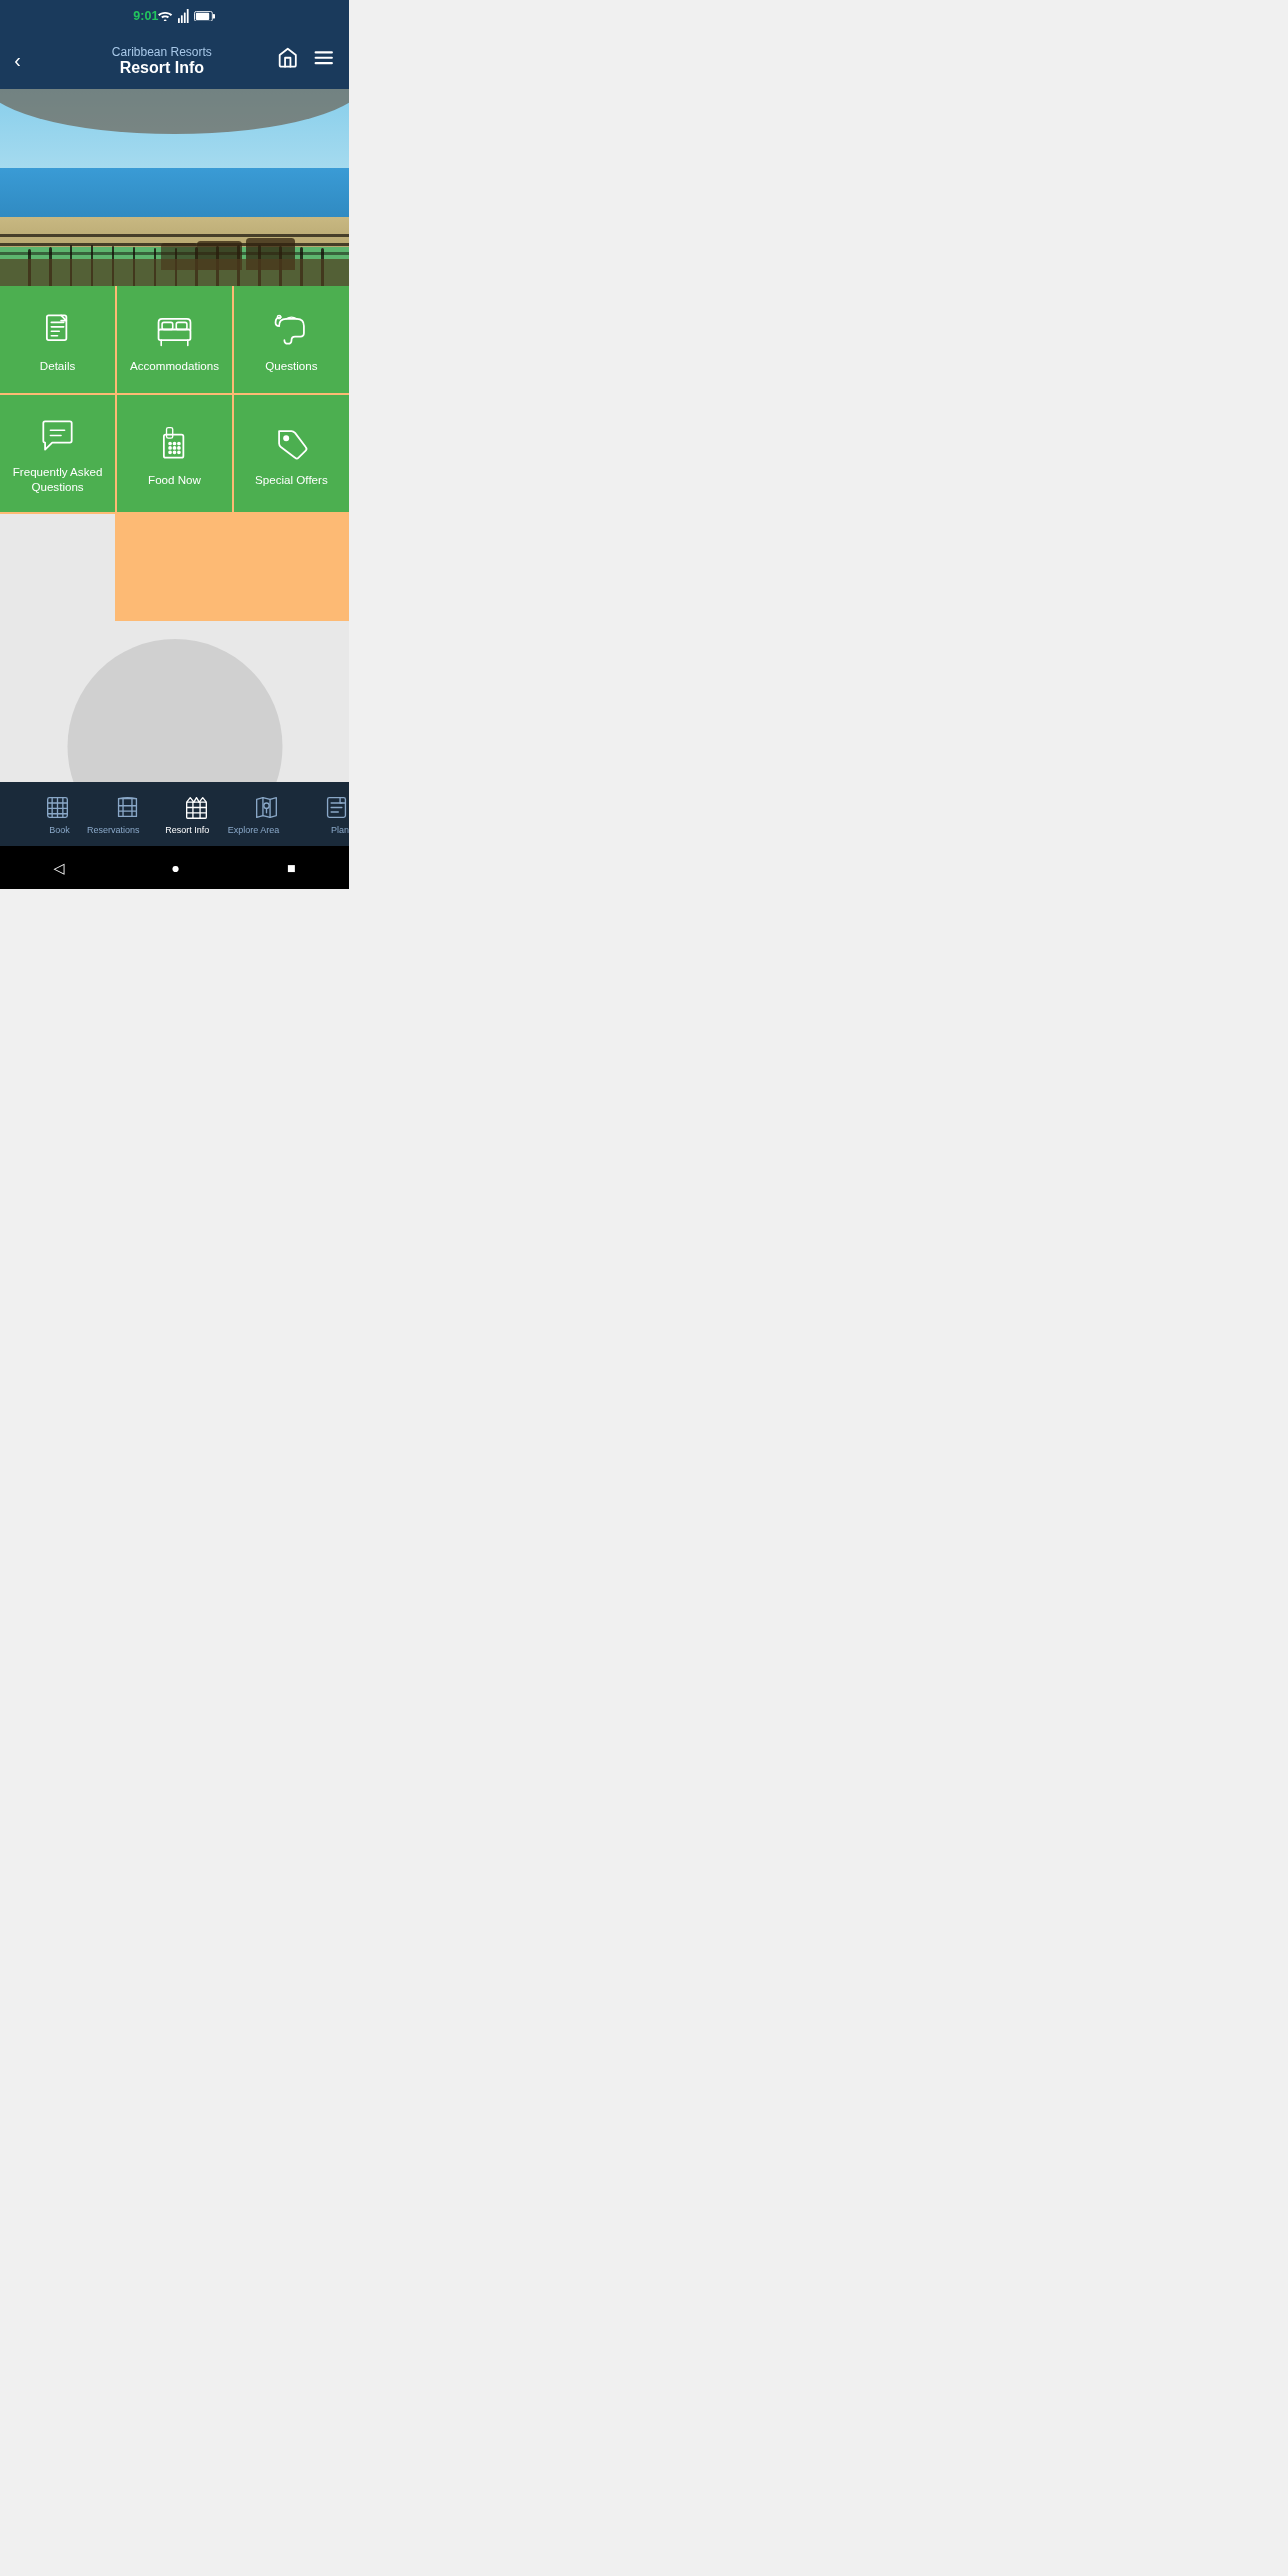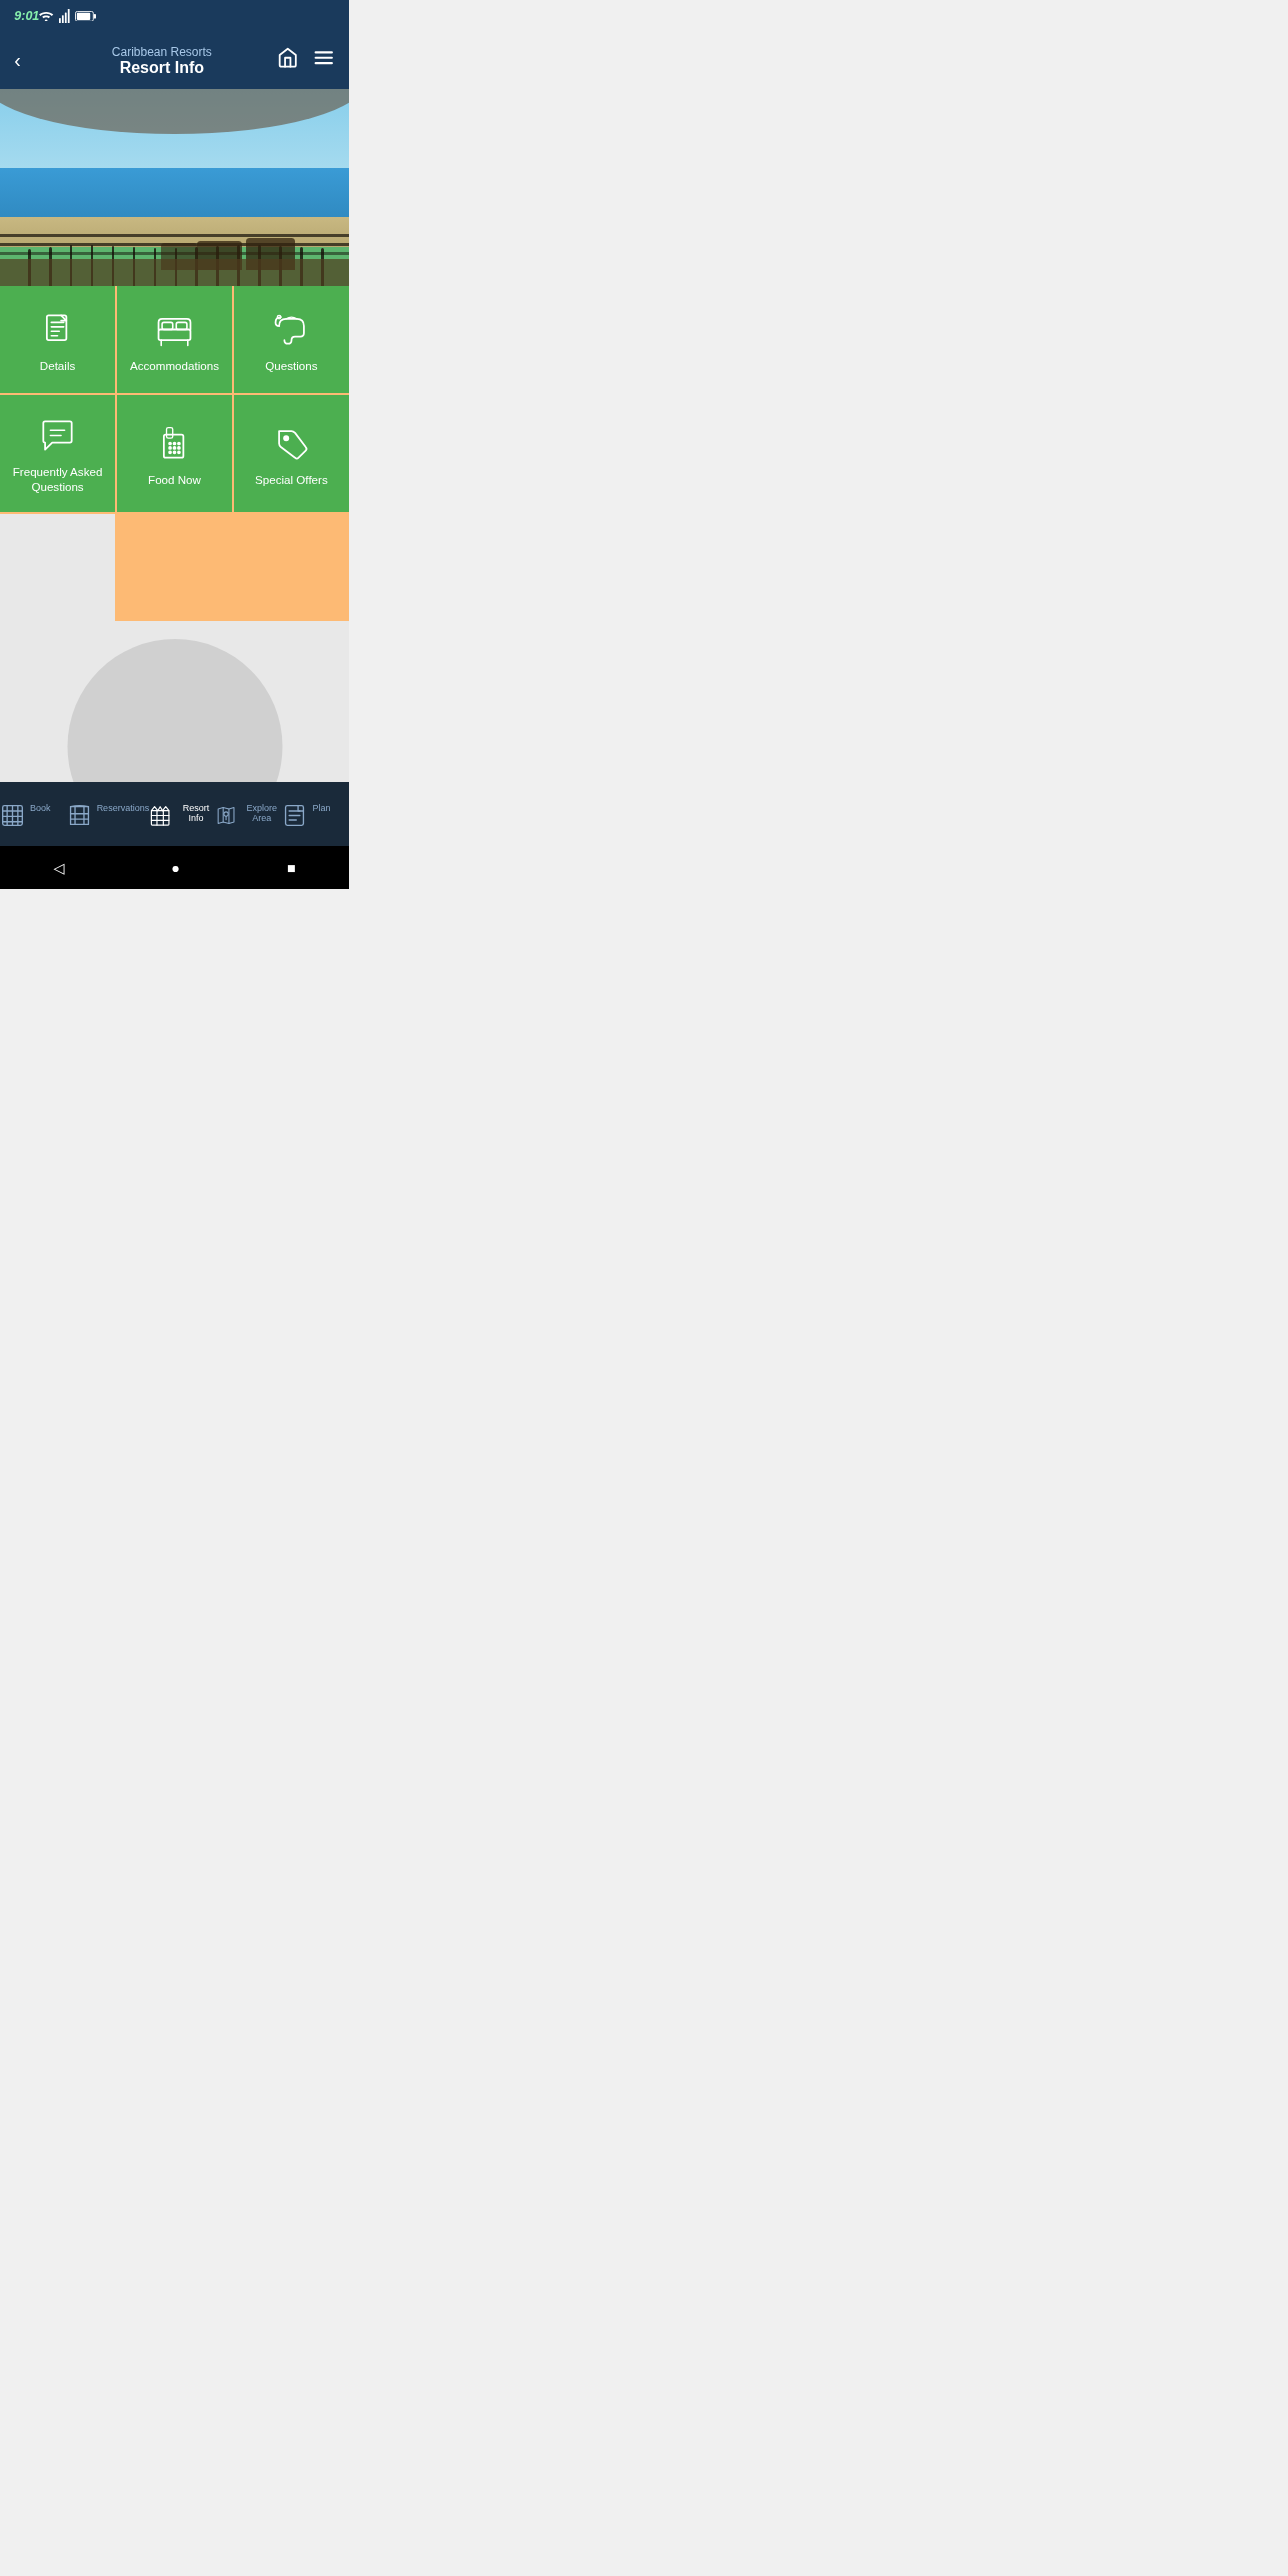--- a/index.html
+++ b/index.html
@@ -9,29 +9,28 @@
       font-family: -apple-system, BlinkMacSystemFont, 'Helvetica Neue', Arial, sans-serif;
       background: #f0f0f0;
       width: 349px;
       min-height: 100vh;
       overflow-x: hidden;
     }
 
     
     .status-bar {
       background: #1a3a5c;
-      color: #86efac;
-      display: flex;
-      justify-content: flex-start;
+      color: #22c55e;
+      display: flex;
+      justify-content: center;
       align-items: center;
       padding: 7.2px 14.3px;
       height: 32px;
       font-size: 12.5px;
       font-weight: 600;
-      font-style: italic;
     }
     .status-bar-right {
       display: flex;
       align-items: center;
       gap: 5.4px;
     }
 
     
     .header {
       background: #1a3a5c;
@@ -170,22 +169,22 @@
     .bottom-nav {
       background: #1a2a3a;
       display: flex;
       justify-content: space-around;
       align-items: center;
       padding: 9px 0 7.2px;
       height: 64px;
     }
     .nav-item {
       display: flex;
-      flex-direction: row;
-      align-items: flex-start;
+      flex-direction: column;
+      align-items: flex-end;
       gap: 5px;
       cursor: pointer;
       flex: 1;
     }
     .nav-label {
       color: #8aa8c8;
       font-size: 9px;
       font-weight: 500;
       text-align: center;
     }

